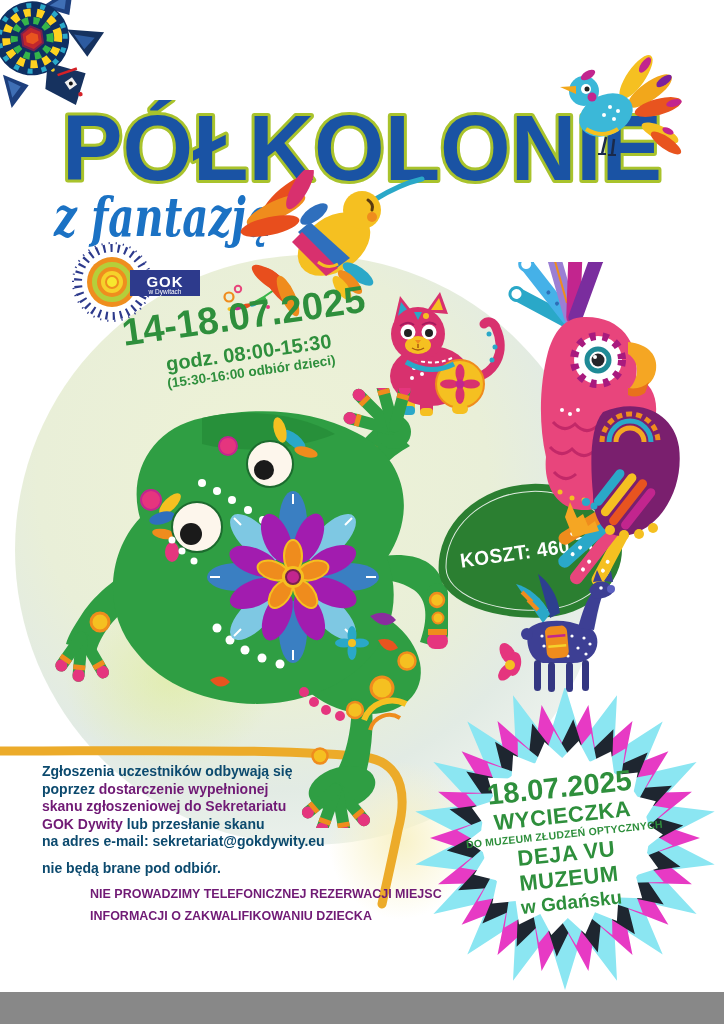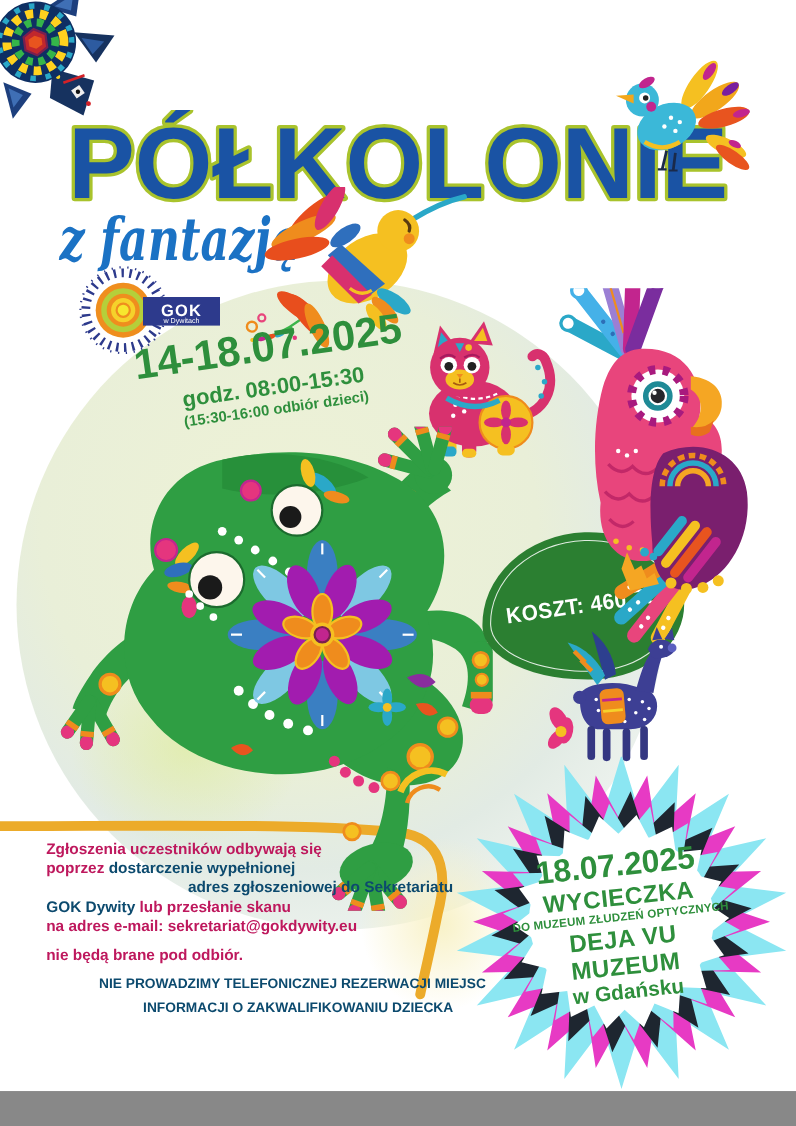--- a/index.html
+++ b/index.html
@@ -54,22 +54,22 @@
   }
   .bt-date{font-size:29px;line-height:31px;}
   .bt-big{font-size:22px;line-height:25px;letter-spacing:0.5px;}
   .bt-small{font-size:10.5px;line-height:13px;letter-spacing:0.2px;white-space:nowrap;}
   .bt-city{font-size:19px;line-height:24px;}
   
   .info{left:42px;top:763px;width:370px;font-weight:bold;}
   .info-line{font-size:14px;line-height:17.5px;white-space:nowrap;}
   .info-gap{height:9px;}
   .info-small{font-size:12.5px;line-height:16px;white-space:nowrap;margin-left:48px;}
-  .purple{color:#be185d;}
-  .red{color:#0c4a6e;text-align:right;}
+  .purple{color:#0c4a6e;}
+  .red{color:#701a75;}
   
   .footer{
     left:0;top:984px;width:724px;text-align:center;color:#39446b;
     font-size:13px;white-space:nowrap;
   }
   svg{display:block;}
 </style>
 </head>
 <body>
 
@@ -585,21 +585,21 @@
       <div class="bt-small">DO MUZEUM ZŁUDZEŃ OPTYCZNYCH</div>
       <div class="bt-big">DEJA VU</div>
       <div class="bt-big">MUZEUM</div>
       <div class="bt-city">w Gdańsku</div>
     </div>
   </div>
 
   <div class="abs info">
     <div class="info-line purple">Zgłoszenia uczestników odbywają się</div>
     <div class="info-line"><span class="purple">poprzez </span><span class="red">dostarczenie wypełnionej</span></div>
-    <div class="info-line red">adres zgłoszeniowej do Sekretariatu</div>
+    <div class="info-line red">skanu zgłoszeniowej do Sekretariatu</div>
     <div class="info-line"><span class="red">GOK Dywity</span><span class="purple"> lub przesłanie skanu</span></div>
     <div class="info-line purple">na adres e-mail: sekretariat@gokdywity.eu</div>
     <div class="info-gap"></div>
     <div class="info-line purple">nie będą brane pod odbiór.</div>
     <div class="info-gap"></div>
     <div class="info-small red">NIE PROWADZIMY TELEFONICZNEJ REZERWACJI MIEJSC</div>
     <div class="info-gap" style="height:6px"></div>
     <div class="info-small red">INFORMACJI O ZAKWALIFIKOWANIU DZIECKA</div>
   </div>
 

